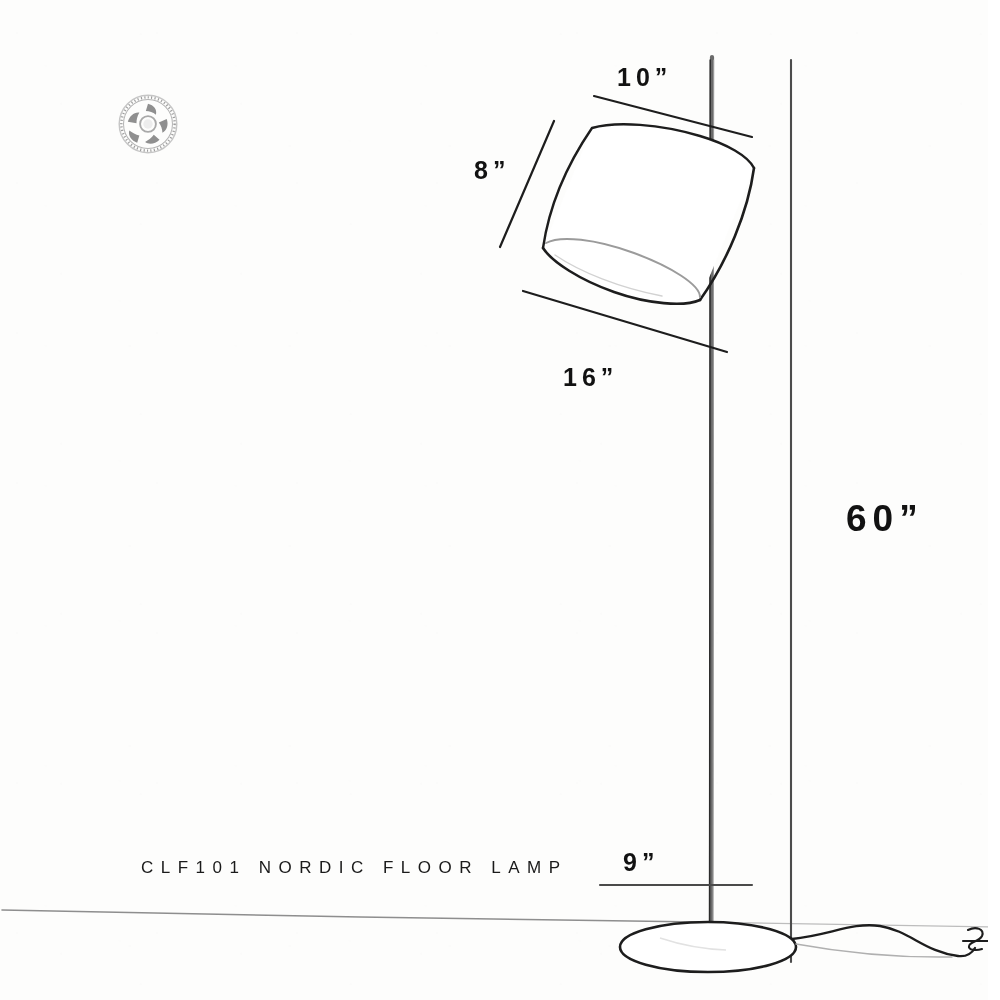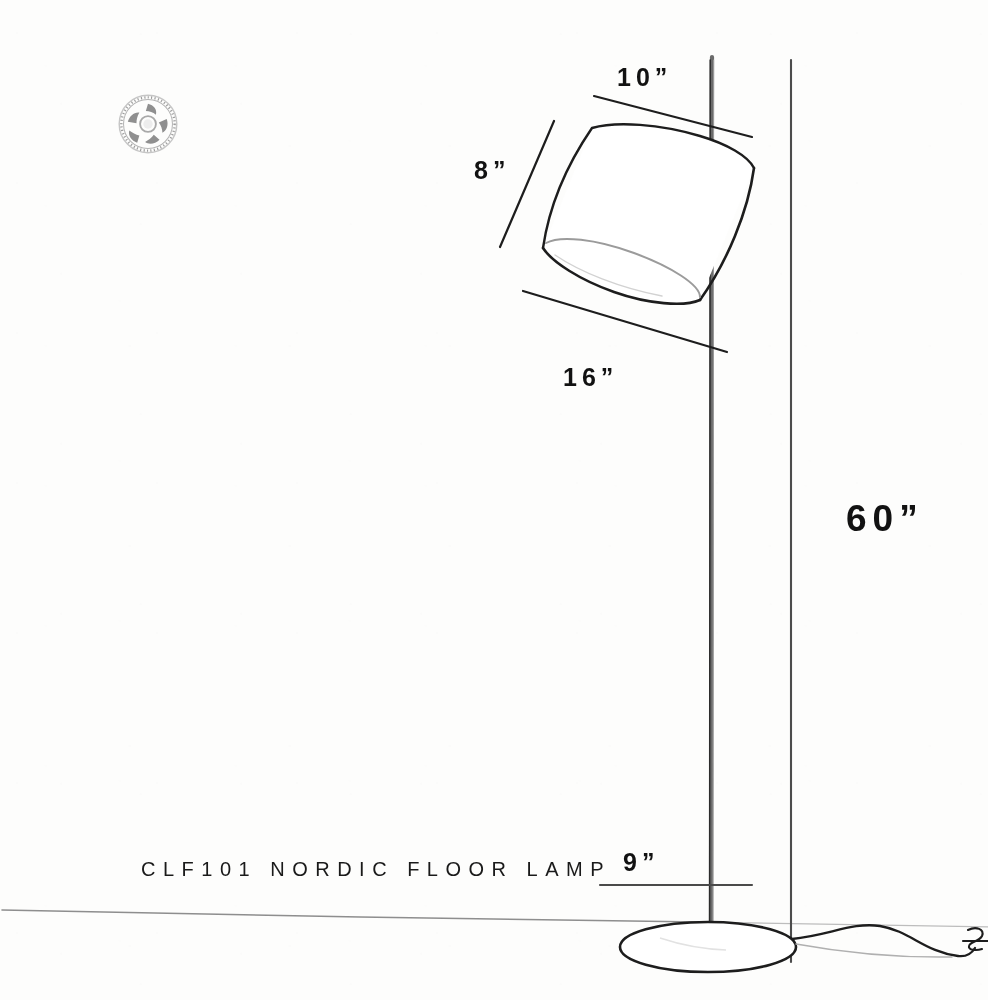--- a/index.html
+++ b/index.html
@@ -48,21 +48,21 @@
   }
   .dim-label {
     font-size: 25px;
     letter-spacing: 5px;
   }
   .dim-label.big {
     font-size: 37px;
     letter-spacing: 6px;
   }
   .title-label {
-    font-size: 20px;
+    font-size: 17px;
     letter-spacing: 7.5px;
     font-weight: 400;
     color: #1a1a1a;
   }
   #brand-logo {
     position: absolute;
     left: 112px;
     top: 88px;
     width: 72px;
     height: 72px;

